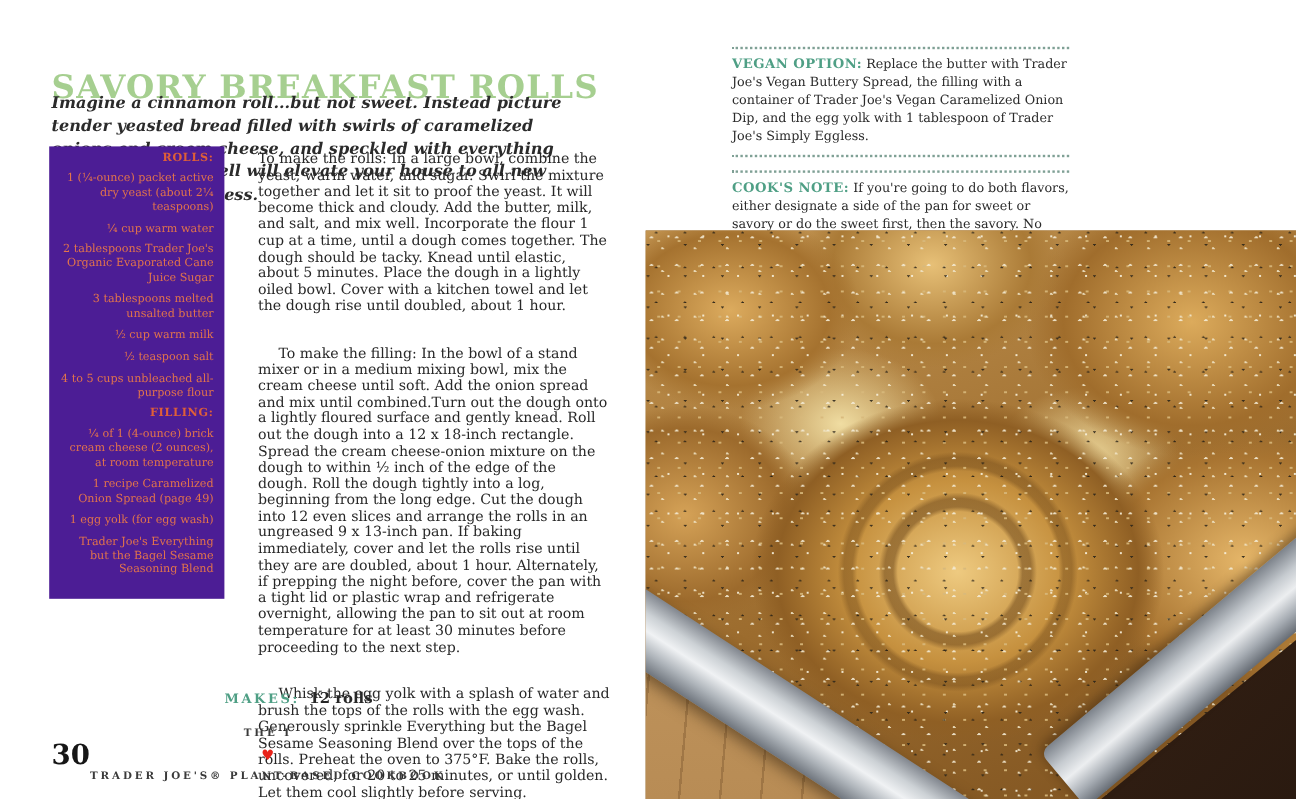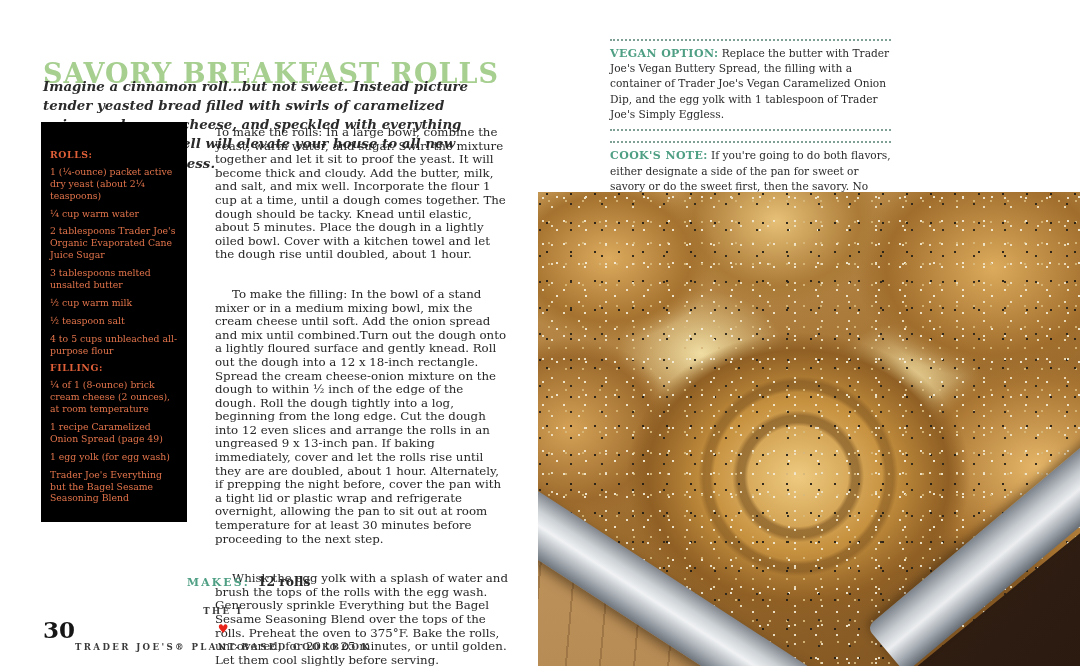--- a/index.html
+++ b/index.html
@@ -15,22 +15,22 @@
     font-size:27px;font-weight:700;letter-spacing:1px;
     color:#a6cf90;white-space:nowrap;
   }
   .recipe-intro{
     position:absolute;left:43px;top:64px;width:452px;
     font-style:italic;font-weight:600;font-size:13.4px;line-height:1.42;
     color:#2b2b2b;
   }
   .ingredients{
     position:absolute;left:41px;top:122px;width:146px;
-    box-sizing:border-box;padding:27px 9px 12px;
-    background:#000000;
+    box-sizing:border-box;padding:4px 9px 12px;
+    background:#4c1d95;text-align:right;
     color:#e3744b;font-size:9.3px;line-height:1.28;
   }
   .ingredients .hdr{
     margin:0 0 5px;font-weight:700;letter-spacing:.6px;color:#df5f38;
   }
   .ingredients .hdr.filling{margin-top:0;}
   .ingredients p.item{margin:0 0 6px;}
   .main-col{
     position:absolute;left:187px;top:126px;width:293px;
     font-size:11.8px;line-height:13.6px;color:#272727;padding-left:28px;
@@ -130,21 +130,21 @@
 <aside class="ingredients">
   <p class="hdr">ROLLS:</p>
   <p class="item">1 (¼-ounce) packet active dry yeast (about 2¼ teaspoons)</p>
   <p class="item">¼ cup warm water</p>
   <p class="item">2 tablespoons Trader Joe's Organic Evaporated Cane Juice Sugar</p>
   <p class="item">3 tablespoons melted unsalted butter</p>
   <p class="item">½ cup warm milk</p>
   <p class="item">½ teaspoon salt</p>
   <p class="item">4 to 5 cups unbleached all-purpose flour</p>
   <p class="hdr filling">FILLING:</p>
-  <p class="item">¼ of 1 (8-ounce) brick cream cheese (2 ounces), at room temperature</p>
+  <p class="item">¼ of 1 (4-ounce) brick cream cheese (2 ounces), at room temperature</p>
   <p class="item">1 recipe Caramelized Onion Spread (page 49)</p>
   <p class="item">1 egg yolk (for egg wash)</p>
   <p class="item">Trader Joe's Everything but the Bagel Sesame Seasoning Blend</p>
 </aside>
 
 <main class="main-col">
   <p>To make the rolls: In a large bowl, combine the yeast, warm water, and sugar. Swirl the mixture together and let it sit to proof the yeast. It will become thick and cloudy. Add the butter, milk, and salt, and mix well. Incorporate the flour 1 cup at a time, until a dough comes together. The dough should be tacky. Knead until elastic, about 5 minutes. Place the dough in a lightly oiled bowl. Cover with a kitchen towel and let the dough rise until doubled, about 1 hour.</p>
   <p class="indent">To make the filling: In the bowl of a stand mixer or in a medium mixing bowl, mix the cream cheese until soft. Add the onion spread and mix until combined.Turn out the dough onto a lightly floured surface and gently knead. Roll out the dough into a 12 x 18-inch rectangle. Spread the cream cheese-onion mixture on the dough to within ½ inch of the edge of the dough. Roll the dough tightly into a log, beginning from the long edge. Cut the dough into 12 even slices and arrange the rolls in an ungreased 9 x 13-inch pan. If baking immediately, cover and let the rolls rise until they are are doubled, about 1 hour. Alternately, if prepping the night before, cover the pan with a tight lid or plastic wrap and refrigerate overnight, allowing the pan to sit out at room temperature for at least 30 minutes before proceeding to the next step.</p>
   <p class="indent">Whisk the egg yolk with a splash of water and brush the tops of the rolls with the egg wash. Generously sprinkle Everything but the Bagel Sesame Seasoning Blend over the tops of the rolls. Preheat the oven to 375°F. Bake the rolls, uncovered, for 20 to 25 minutes, or until golden. Let them cool slightly before serving.</p>
 </main>

